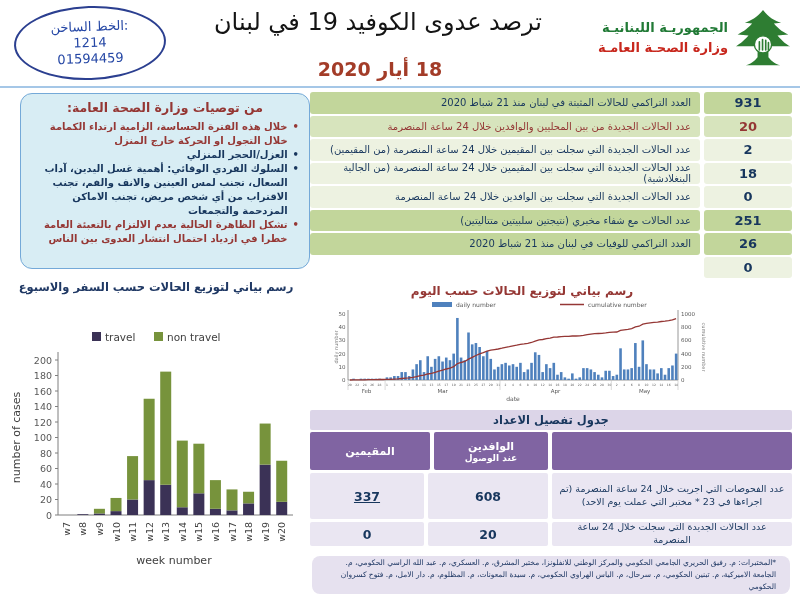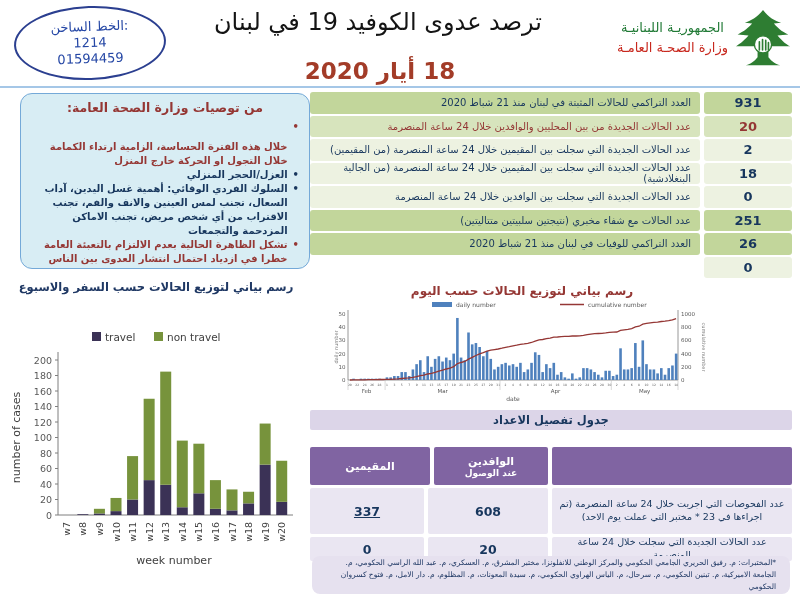--- a/index.html
+++ b/index.html
@@ -5,23 +5,23 @@
   *{box-sizing:border-box;margin:0;padding:0}
   html,body{width:800px;height:600px}
   body{position:relative;background:#fff;font-family:"DejaVu Sans",sans-serif;overflow:hidden}
   .abs{position:absolute}
 
   
   .hotline{left:14px;top:6px;width:152px;height:74px;border:2.5px solid #2b3f90;border-radius:50%;
     color:#2547a5;display:flex;flex-direction:column;justify-content:center;align-items:center;
     font-size:13px;line-height:1.25;transform:rotate(-2deg)}
   .main-title{left:168px;top:8px;width:420px;font-size:24px;color:#141414;text-align:center;direction:rtl}
-  .date{left:240px;top:58px;width:280px;font-size:23px;font-weight:700;color:#a33c28;text-align:center;direction:rtl}
+  .date{left:240px;top:58px;width:280px;font-size:19px;font-weight:700;color:#a33c28;text-align:center;direction:rtl}
   .ministry{right:8px;top:8px;display:flex;align-items:flex-start;gap:6px}
-  .ministry-text{text-align:center;font-weight:400;font-size:13px;line-height:1.55;direction:rtl;margin-top:10px}
+  .ministry-text{text-align:right;font-weight:700;font-size:13px;line-height:1.55;direction:rtl;margin-top:10px}
   .min-green{color:#217a36}
   .min-red{color:#c8281e}
   .hr-line{left:0;top:86px;width:800px;height:2px;background:#a5c7e7}
 
   
   .reco{left:20px;top:93px;width:290px;height:176px;background:#d8edf4;border:1px solid #74a9d8;
     border-radius:12px;padding:6px 10px;direction:rtl}
   .reco-title{color:#953734;font-weight:700;font-size:12.5px;text-align:center;margin-bottom:5px}
   .reco-item{display:flex;gap:5px;font-size:10px;font-weight:700;line-height:1.4}
   .reco-red{color:#953734}
@@ -38,21 +38,21 @@
   .stat-row{display:flex;gap:4px;height:21.5px}
   .stat-value{width:88px;display:flex;align-items:center;justify-content:center;font-size:13px;font-weight:700;color:#17365d;border-radius:3px}
   .stat-label{flex:1;display:flex;align-items:center;padding:0 9px;font-size:10px;color:#17365d;border-radius:3px}
   .sh-dark{background:#c2d69b}
   .sh-med{background:#d7e4bd}
   .sh-light{background:#edf2e1}
   .red-text{color:#943634}
 
   
   .detail{left:310px;top:410px;width:482px;direction:rtl}
-  .detail-title{background:#dcd5e8;color:#17365d;font-size:11.5px;font-weight:700;text-align:center;height:20px;line-height:20px;border-radius:2px;margin-bottom:17px}
+  .detail-title{background:#dcd5e8;color:#17365d;font-size:11.5px;font-weight:700;text-align:center;height:20px;line-height:20px;border-radius:2px;margin-bottom:2px}
   .detail-header,.detail-row{display:flex;gap:4px;margin-bottom:3px}
   .dh-cell{background:#8064a2;color:#fff;font-weight:700;font-size:11px;display:flex;flex-direction:column;align-items:center;justify-content:center;border-radius:2px;height:38px}
   .dh-sub{font-size:9px;font-weight:700}
   .col-label{width:240px}
   .col-res{width:120px}
   .col-arr{width:114px}
   .dr-cell{background:#eae6f2;color:#17365d;display:flex;align-items:center;justify-content:center;border-radius:2px;text-align:center}
   .dr-label{font-size:9.5px;padding:2px 6px;line-height:1.35}
   .dr-val{font-weight:700;font-size:12.5px}
 
@@ -86,21 +86,21 @@
   </span>
 </div>
 
 <div class="abs hr-line"></div>
 
 <div class="abs reco">
   <div class="reco-title">من توصيات وزارة الصحة العامة:</div>
   <div id="reco-list">
       <div class="reco-item reco-red">
         <div>•</div>
-        <div style="flex: 1 1 0%; margin-top: 20px;">خلال هذه الفترة الحساسة، الزامية ارتداء الكمامة خلال التجول او الحركة خارج المنزل</div>
+        <div style="flex: 1 1 0%;">خلال هذه الفترة الحساسة، الزامية ارتداء الكمامة خلال التجول او الحركة خارج المنزل</div>
       </div>
       <div class="reco-item reco-navy">
         <div>•</div>
         <div style="flex: 1 1 0%;">العزل/الحجر المنزلي</div>
       </div>
       <div class="reco-item reco-navy">
         <div>•</div>
         <div style="flex: 1 1 0%;">السلوك الفردي الوقائي: أهمية غسل اليدين، آداب السعال، تجنب لمس العينين والانف والفم، تجنب الاقتراب من أي شخص مريض، تجنب الاماكن المزدحمة والتجمعات</div>
       </div>
       <div class="reco-item reco-red">

